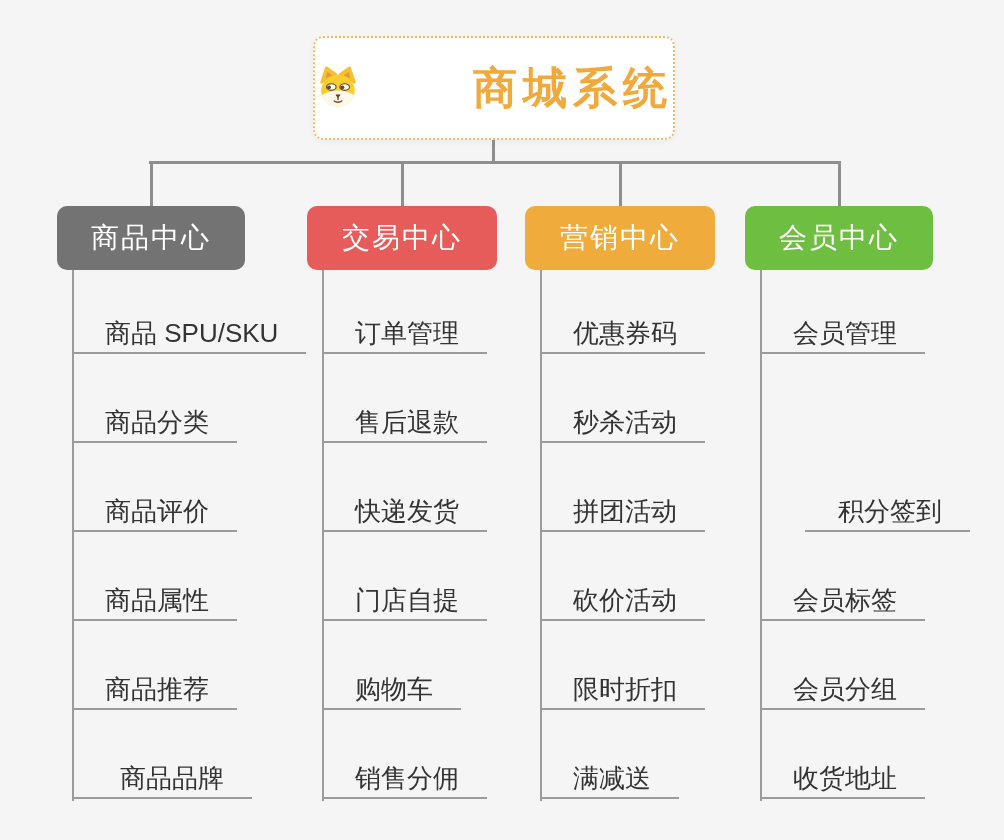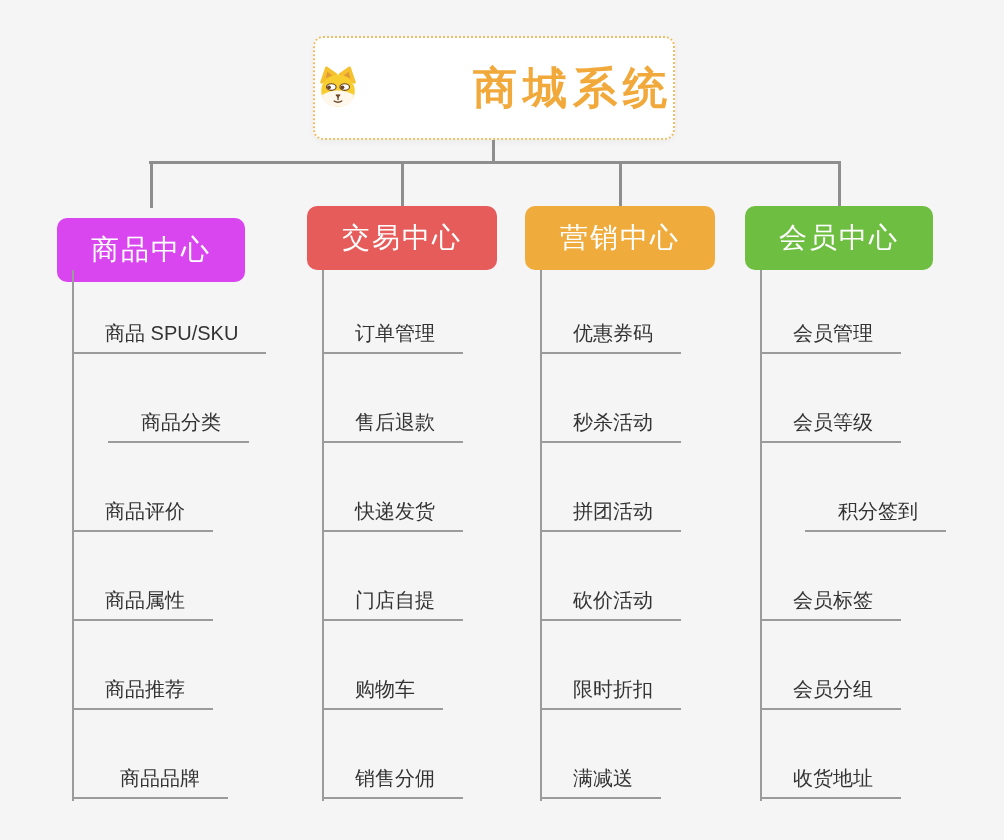--- a/index.html
+++ b/index.html
@@ -53,21 +53,21 @@
   }
   .spine{
     position:absolute;
     left:15px;top:64px;
     width:2px;height:531px;
     background:#9b9b9b;
   }
   .leaf{
     position:absolute;
     left:15px;
-    font-size:20px;
+    font-size:26px;
     line-height:30px;
     color:#333333;
     white-space:nowrap;
     padding:0 28px 4px 33px;
     border-bottom:2px solid #9b9b9b;
     cursor:pointer;
   }
 </style>
 </head>
 <body>
@@ -101,24 +101,24 @@
 
   <div class="line root-stem"></div>
   <div class="line h-line"></div>
 
   <div class="line drop" style="left: 149.5px;"></div>
     <div class="line drop" style="left: 400.5px;"></div>
     <div class="line drop" style="left: 618.5px;"></div>
     <div class="line drop" style="left: 837.5px;"></div>
     <div id="tree">
       <div class="column" style="left: 57px; width: 188px;">
-        <div class="branch-box" style="background: #d946ef; margin-top: 12px;">商品中心</div>
+        <div class="branch-box" style="background: #737373;">商品中心</div>
         <div class="spine"></div>
         <div class="leaf" style="top: 112px;">商品 SPU/SKU</div>
-        <div class="leaf" style="top: 201px; margin-left: 36px;">商品分类</div>
+        <div class="leaf" style="top: 201px;">商品分类</div>
         <div class="leaf" style="top: 290px;">商品评价</div>
         <div class="leaf" style="top: 379px;">商品属性</div>
         <div class="leaf" style="top: 468px;">商品推荐</div>
         <div class="leaf" style="top: 557px; padding-left: 48px;">商品品牌</div>
       </div>
       <div class="column" style="left: 307px; width: 190px;">
         <div class="branch-box" style="background: rgb(230, 92, 90);">交易中心</div>
         <div class="spine"></div>
         <div class="leaf" style="top: 112px;">订单管理</div>
         <div class="leaf" style="top: 201px;">售后退款</div>
@@ -134,21 +134,20 @@
         <div class="leaf" style="top: 201px;">秒杀活动</div>
         <div class="leaf" style="top: 290px;">拼团活动</div>
         <div class="leaf" style="top: 379px;">砍价活动</div>
         <div class="leaf" style="top: 468px;">限时折扣</div>
         <div class="leaf" style="top: 557px;">满减送</div>
       </div>
       <div class="column" style="left: 745px; width: 188px;">
         <div class="branch-box" style="background: rgb(110, 190, 65);">会员中心</div>
         <div class="spine"></div>
         <div class="leaf" style="top: 112px;">会员管理</div>
-        <div class="leaf" style="top: 201px;">会员等级</div>
         <div class="leaf" style="top: 290px; margin-left: 45px;">积分签到</div>
         <div class="leaf" style="top: 379px;">会员标签</div>
         <div class="leaf" style="top: 468px;">会员分组</div>
         <div class="leaf" style="top: 557px;">收货地址</div>
       </div>
     </div>
 
 </div>
 
 </body></html>

